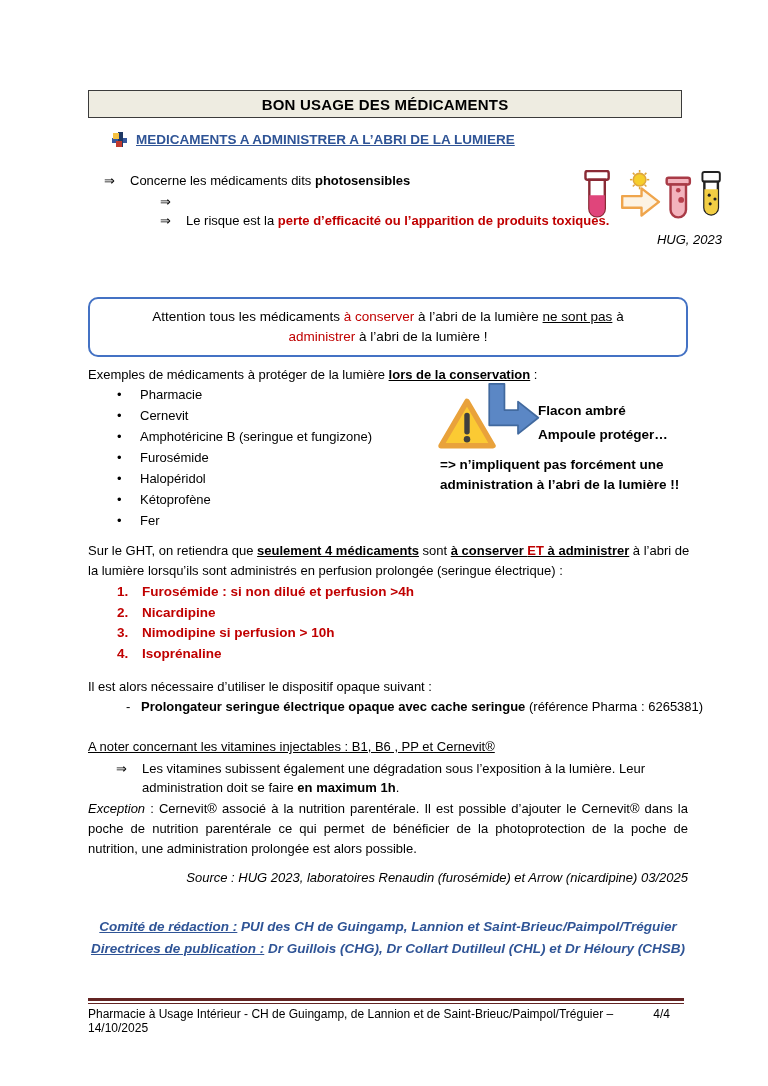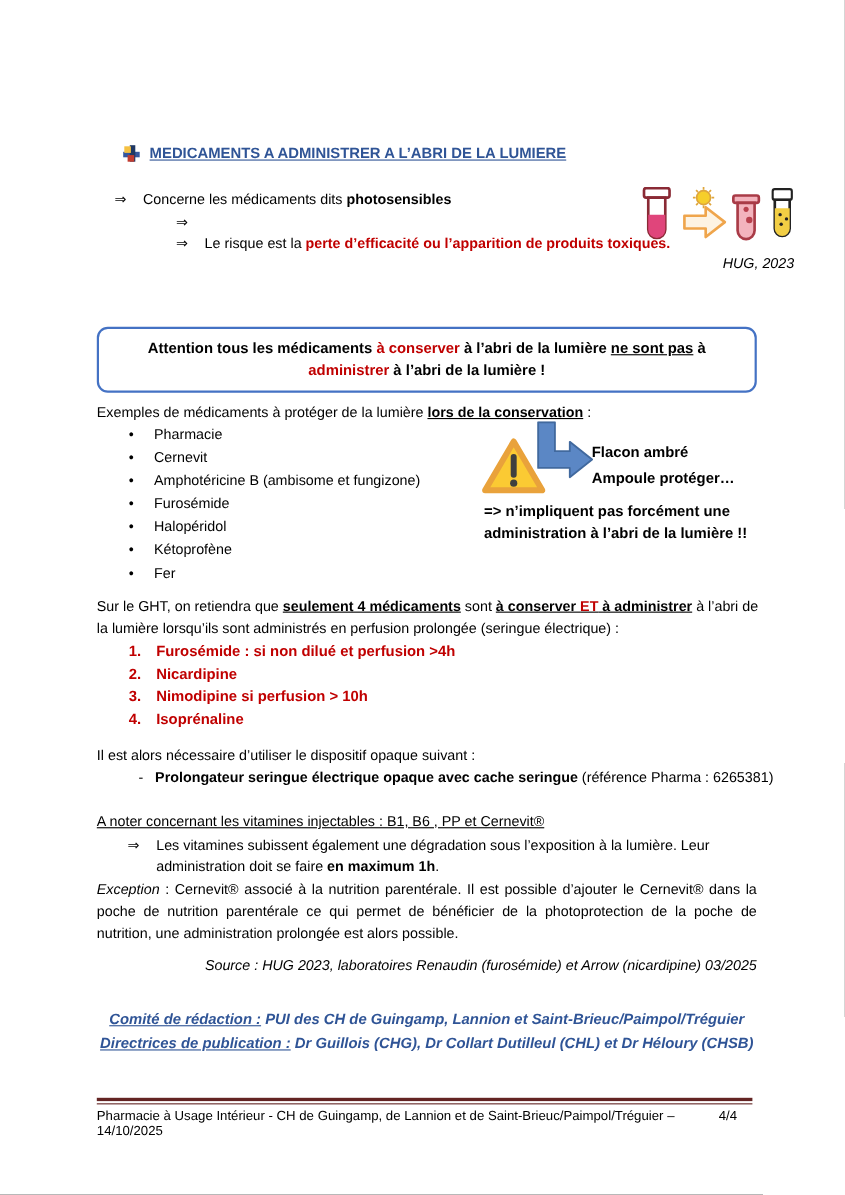--- a/index.html
+++ b/index.html
@@ -33,21 +33,21 @@
   .arrow-glyph { width:26px; flex:none; }
   .sub-arrows { margin-left:56px; margin-top:1px; }
   .sub1-text { width:392px; }
 
   #hug-illo { position:absolute; left:578px; top:170px; }
   #hug-caption { position:absolute; left:642px; top:232px; width:95px; text-align:center; font-style:italic; font-size:13px; }
 
   #attention-box {
     position:absolute; left:88px; top:297px; width:600px; box-sizing:border-box;
     border:2px solid #4472C4; border-radius:10px; padding:8px 34px;
-    text-align:center; font-weight:bold; font-size:13.5px; line-height:20px;
+    text-align:center; font-weight:normal; font-size:13.5px; line-height:20px;
   }
 
   #conservation-intro { position:absolute; left:88px; top:367px; font-size:13px; }
   #med-list { position:absolute; left:117px; top:384px; font-size:13px; }
   .med-item { display:flex; line-height:21px; }
   .blt { width:23px; flex:none; }
 
   #warn-arrow-icon { position:absolute; left:474px; top:383px; z-index:1; }
   #warn-triangle-icon { position:absolute; left:438px; top:397px; z-index:2; }
   #flacon-text { position:absolute; left:538px; top:399px; font-weight:bold; font-size:13.5px; line-height:24px; }
@@ -77,20 +77,23 @@
     border-top:3px solid #632423; border-bottom:1px solid #632423; }
   #footer-text { position:absolute; left:88px; top:1007px; width:596px; display:flex;
     justify-content:space-between; font-size:12px; }
   #footer-page { margin-right:14px; }
 </style>
 </head>
 <body>
 
 <div class="page">
 
+  <div id="header-box">
+    <span>BON USAGE DES MÉDICAMENTS</span>
+  </div>
 
   <div id="section-heading">
     <span class="plus-icon">
       <span class="hbar"></span>
       <span class="vbar"></span>
       <span class="ysq"></span>
       <span class="rsq"></span>
     </span>
     <span class="heading-text">MEDICAMENTS A ADMINISTRER A L’ABRI DE LA LUMIERE</span>
   </div>
@@ -159,21 +162,21 @@
     <div class="med-item">
         <span class="blt">•</span>
         <span>Pharmacie</span>
       </div>
     <div class="med-item">
         <span class="blt">•</span>
         <span>Cernevit</span>
       </div>
     <div class="med-item">
         <span class="blt">•</span>
-        <span>Amphotéricine B (ambisome et fungizone)</span>
+        <span>Amphotéricine B (seringue et fungizone)</span>
       </div>
     <div class="med-item">
         <span class="blt">•</span>
         <span>Furosémide</span>
       </div>
     <div class="med-item">
         <span class="blt">•</span>
         <span>Halopéridol</span>
       </div>
     <div class="med-item">

